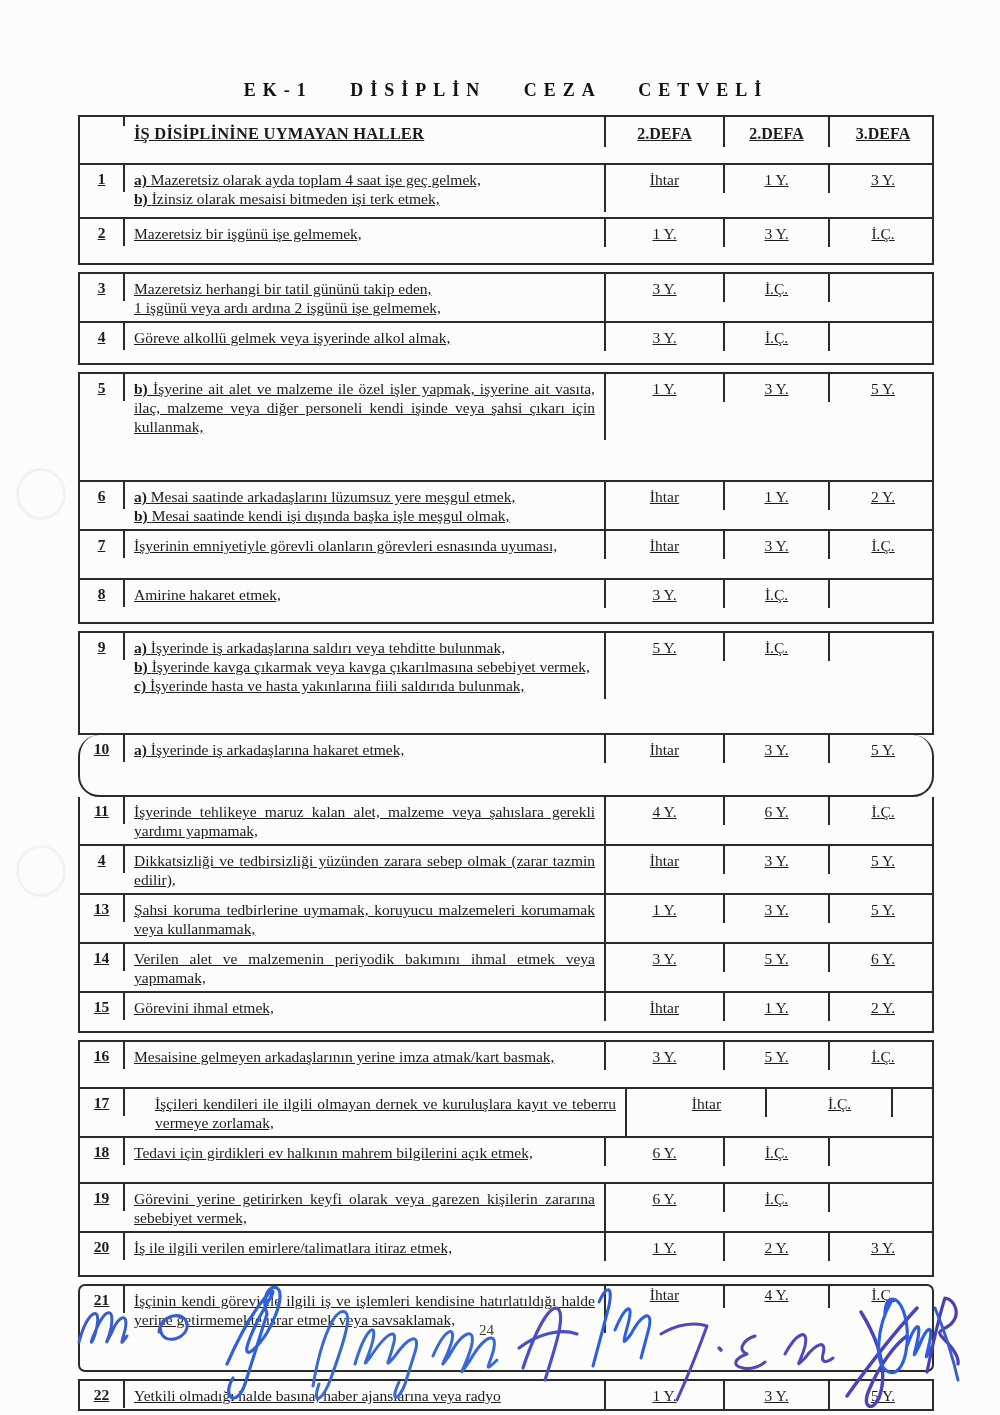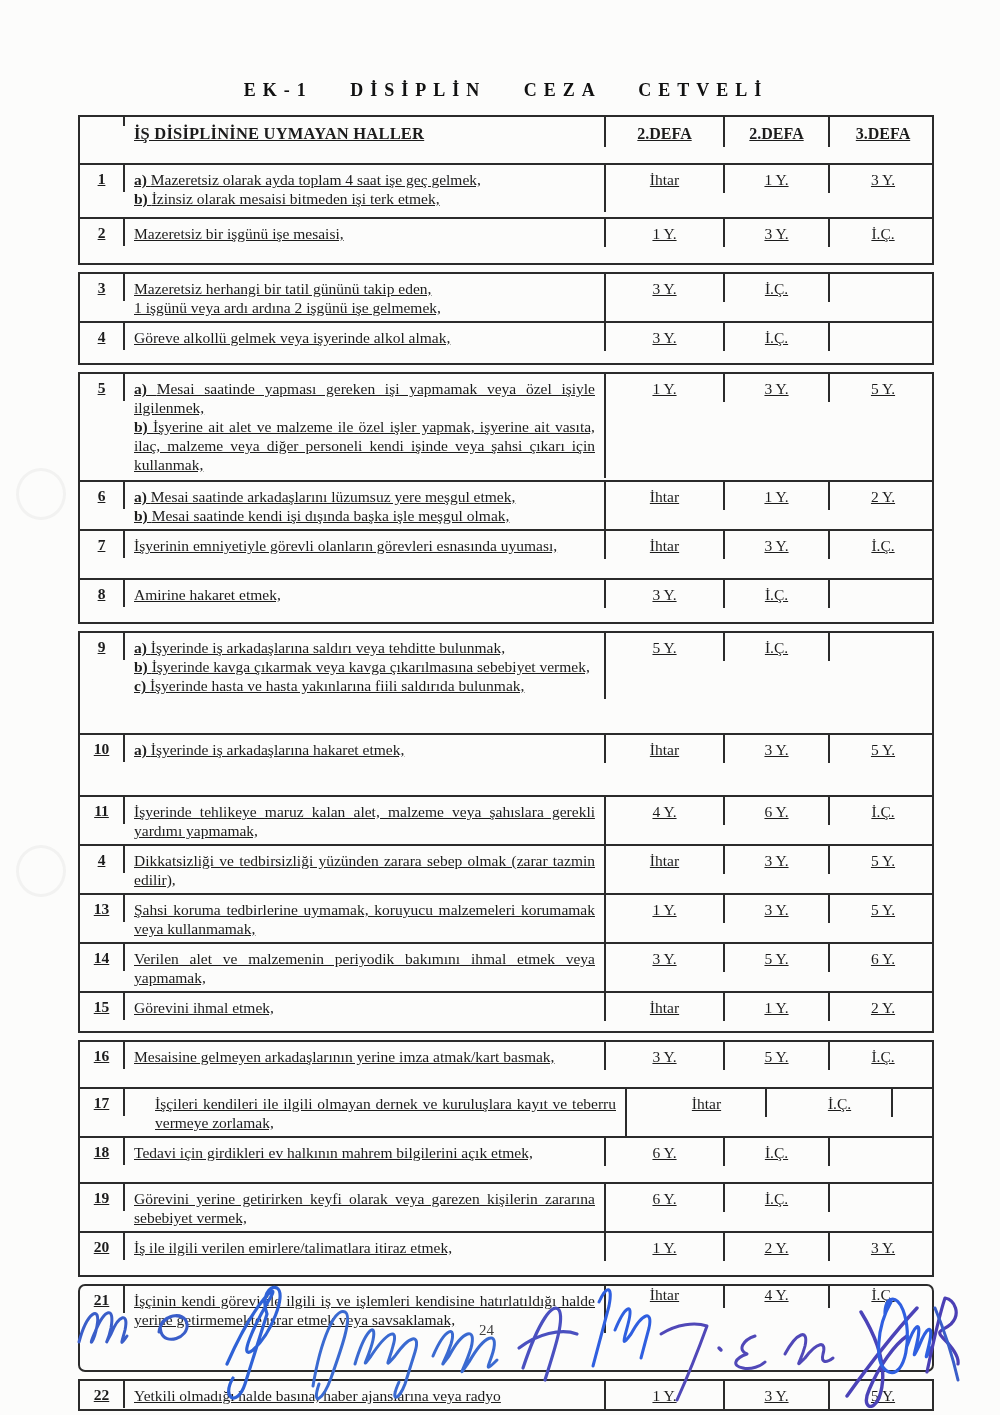--- a/index.html
+++ b/index.html
@@ -89,21 +89,21 @@
             <div class="line"><b>a) </b>Mazeretsiz olarak ayda toplam 4 saat işe geç gelmek,</div>
             <div class="line"><b>b) </b>İzinsiz olarak mesaisi bitmeden işi terk etmek,</div>
           </div>
           <div class="t-cell c-pen">İhtar</div>
           <div class="t-cell c-pen c-pen2">1 Y.</div>
           <div class="t-cell c-pen c-pen3">3 Y.</div>
         </div>
         <div class="t-row" style="min-height: 44px;">
           <div class="t-cell c-no">2</div>
           <div class="t-cell c-desc">
-            <div class="line">Mazeretsiz bir işgünü işe mesaisi,</div>
+            <div class="line">Mazeretsiz bir işgünü işe gelmemek,</div>
           </div>
           <div class="t-cell c-pen">1 Y.</div>
           <div class="t-cell c-pen c-pen2">3 Y.</div>
           <div class="t-cell c-pen c-pen3">İ.Ç.</div>
         </div>
         <div class="t-row gap" style="min-height: 38px;">
           <div class="t-cell c-no">3</div>
           <div class="t-cell c-desc">
             <div class="line">Mazeretsiz herhangi bir tatil gününü takip eden,</div>
             <div class="line">1 işgünü veya ardı ardına 2 işgünü işe gelmemek,</div>
@@ -117,21 +117,20 @@
           <div class="t-cell c-desc">
             <div class="line">Göreve alkollü gelmek veya işyerinde alkol almak,</div>
           </div>
           <div class="t-cell c-pen">3 Y.</div>
           <div class="t-cell c-pen c-pen2">İ.Ç.</div>
           <div class="t-cell c-pen c-pen3"></div>
         </div>
         <div class="t-row gap" style="min-height: 106px;">
           <div class="t-cell c-no">5</div>
           <div class="t-cell c-desc">
-            <div class="line"><b>a) </b>Mesai saatinde yapması gereken işi yapmamak veya özel işiyle ilgilenmek,</div>
             <div class="line"><b>b) </b>İşyerine ait alet ve malzeme ile özel işler yapmak, işyerine ait vasıta, ilaç, malzeme veya diğer personeli kendi işinde veya şahsi çıkarı için kullanmak,</div>
           </div>
           <div class="t-cell c-pen">1 Y.</div>
           <div class="t-cell c-pen c-pen2">3 Y.</div>
           <div class="t-cell c-pen c-pen3">5 Y.</div>
         </div>
         <div class="t-row" style="min-height: 38px;">
           <div class="t-cell c-no">6</div>
           <div class="t-cell c-desc">
             <div class="line"><b>a) </b>Mesai saatinde arkadaşlarını lüzumsuz yere meşgul etmek,</div>
@@ -163,21 +162,21 @@
           <div class="t-cell c-no">9</div>
           <div class="t-cell c-desc">
             <div class="line"><b>a) </b>İşyerinde iş arkadaşlarına saldırı veya tehditte bulunmak,</div>
             <div class="line"><b>b) </b>İşyerinde kavga çıkarmak veya kavga çıkarılmasına sebebiyet vermek,</div>
             <div class="line"><b>c) </b>İşyerinde hasta ve hasta yakınlarına fiili saldırıda bulunmak,</div>
           </div>
           <div class="t-cell c-pen">5 Y.</div>
           <div class="t-cell c-pen c-pen2">İ.Ç.</div>
           <div class="t-cell c-pen c-pen3"></div>
         </div>
-        <div class="t-row" style="min-height: 60px;">
+        <div class="t-row" style="min-height: 60px; border-radius: 21px;">
           <div class="t-cell c-no">10</div>
           <div class="t-cell c-desc">
             <div class="line"><b>a) </b>İşyerinde iş arkadaşlarına hakaret etmek,</div>
           </div>
           <div class="t-cell c-pen">İhtar</div>
           <div class="t-cell c-pen c-pen2">3 Y.</div>
           <div class="t-cell c-pen c-pen3">5 Y.</div>
         </div>
         <div class="t-row" style="min-height: 44px;">
           <div class="t-cell c-no">11</div>

